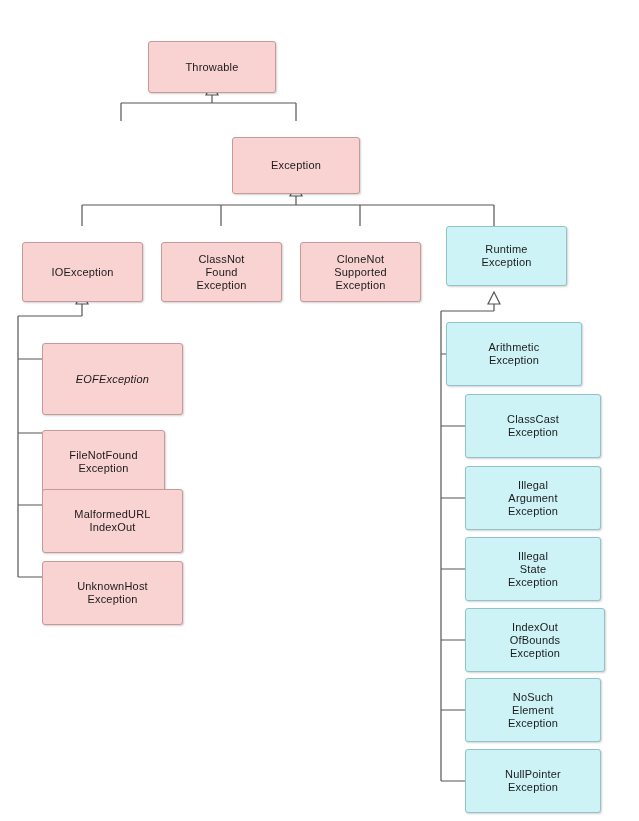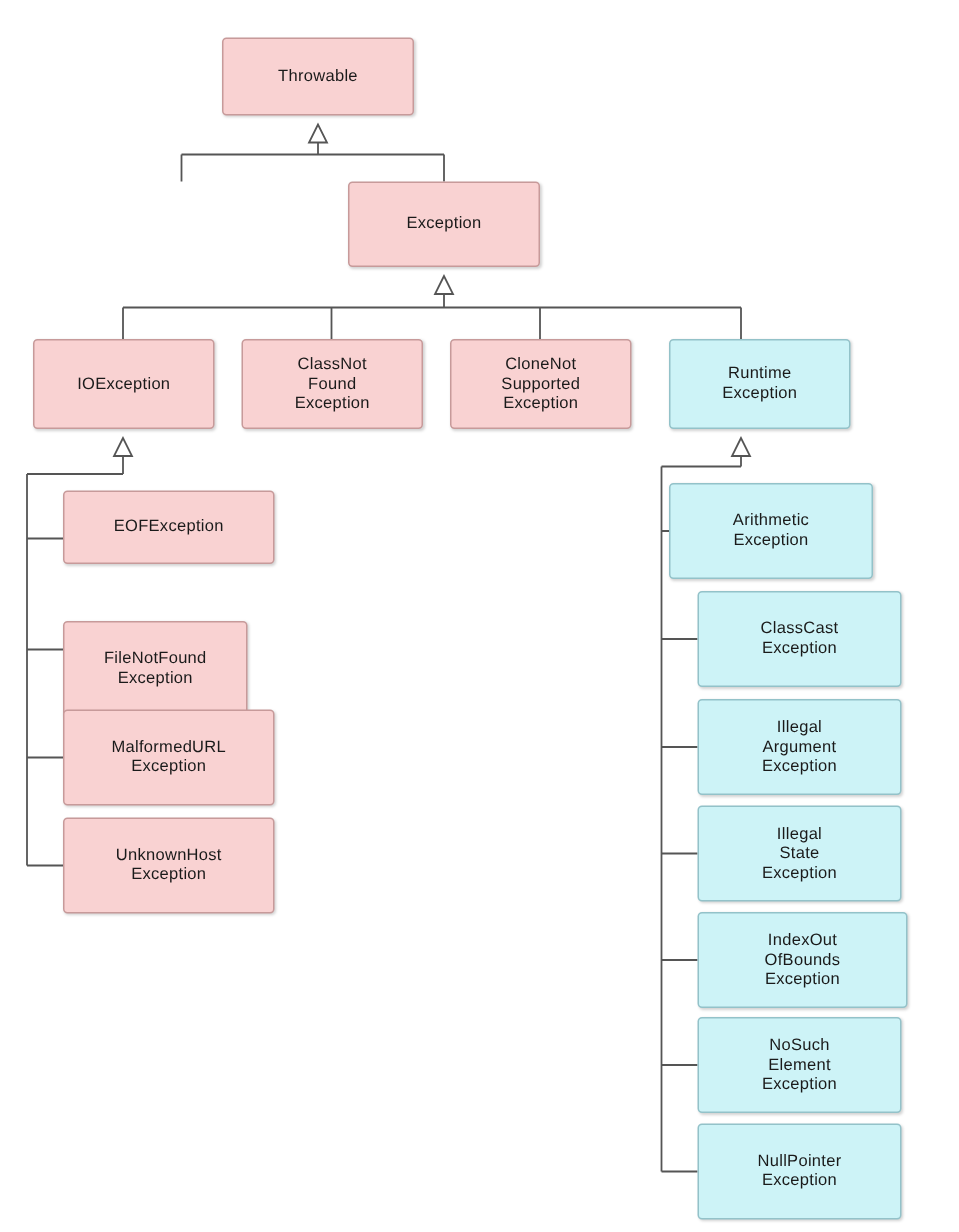--- a/index.html
+++ b/index.html
@@ -34,20 +34,21 @@
     line-height: 13px;
     color: #1a1a1a;
     letter-spacing: 0.2px;
     padding: 2px 3px;
     box-shadow: 1px 1px 2px rgba(0,0,0,0.18);
     white-space: pre-line;
   }
   .node.pink {
     background: #f9d2d2;
     border-color: #c79a9a;
+    margin-top: 16px;
   }
   .node.cyan {
     background: #cdf3f7;
     border-color: #93c2c9;
   }
   svg.edges {
     position: absolute;
     left: 0;
     top: 0;
     width: 639px;
@@ -101,30 +102,30 @@
   </div>
   <div class="node pink" style="left:300px;top:226px;width:121px;height:60px;">
     <span>CloneNot
 Supported
 Exception</span>
   </div>
   <div class="node cyan" style="left:434px;top:226px;width:121px;height:60px;margin-left:12px;">
     <span>Runtime
 Exception</span>
   </div>
-  <div class="node pink" style="left:42px;top:327px;width:141px;height:49px;">
+  <div class="node pink" style="left:42px;top:327px;width:141px;height:72px;font-style:italic;">
     <span>EOFException</span>
   </div>
   <div class="node pink" style="left:42px;top:414px;width:123px;height:64px;">
     <span>FileNotFound
 Exception</span>
   </div>
   <div class="node pink" style="left:42px;top:473px;width:141px;height:64px;">
     <span>MalformedURL
-Exception</span>
+IndexOut</span>
   </div>
   <div class="node pink" style="left:42px;top:545px;width:141px;height:64px;">
     <span>UnknownHost
 Exception</span>
   </div>
   <div class="node cyan" style="left:446px;top:322px;width:136px;height:64px;align-items:center;">
     <span>Arithmetic
 Exception</span>
   </div>
   <div class="node cyan" style="left:465px;top:394px;width:136px;height:64px;">

